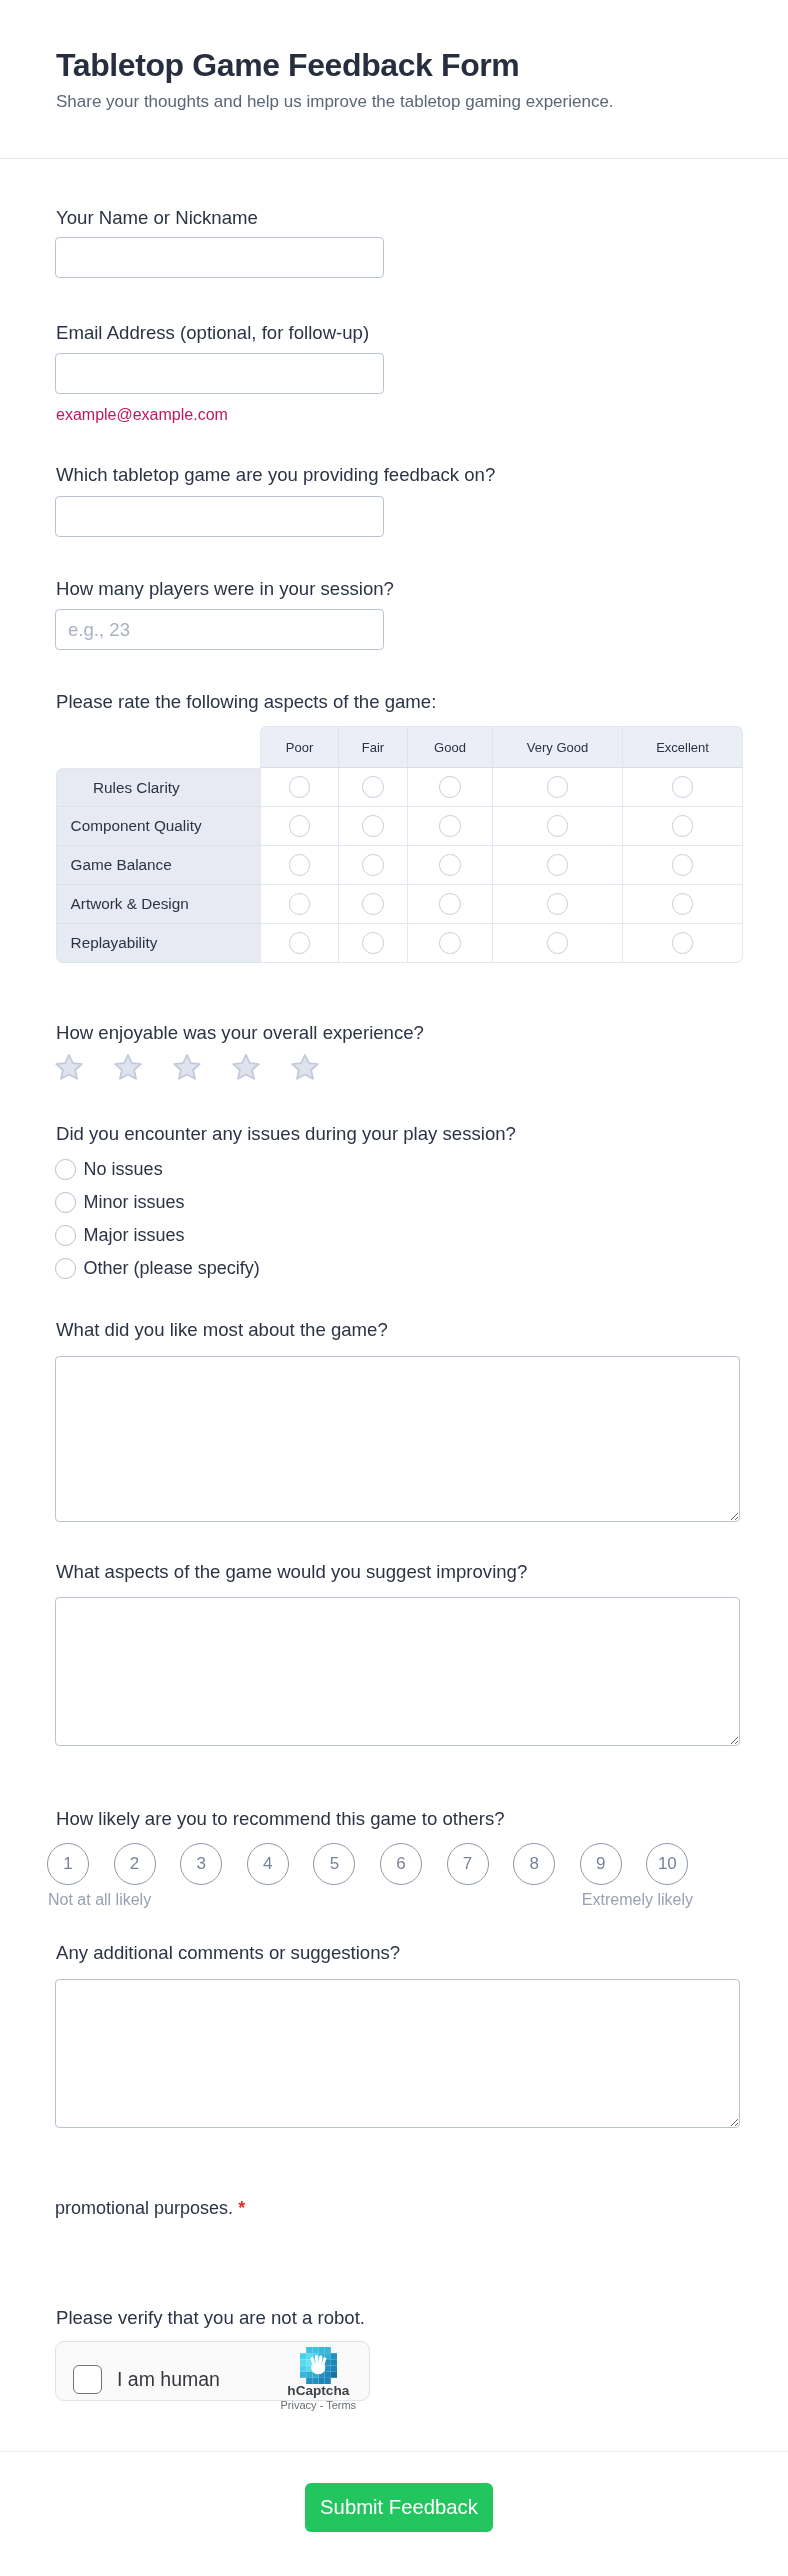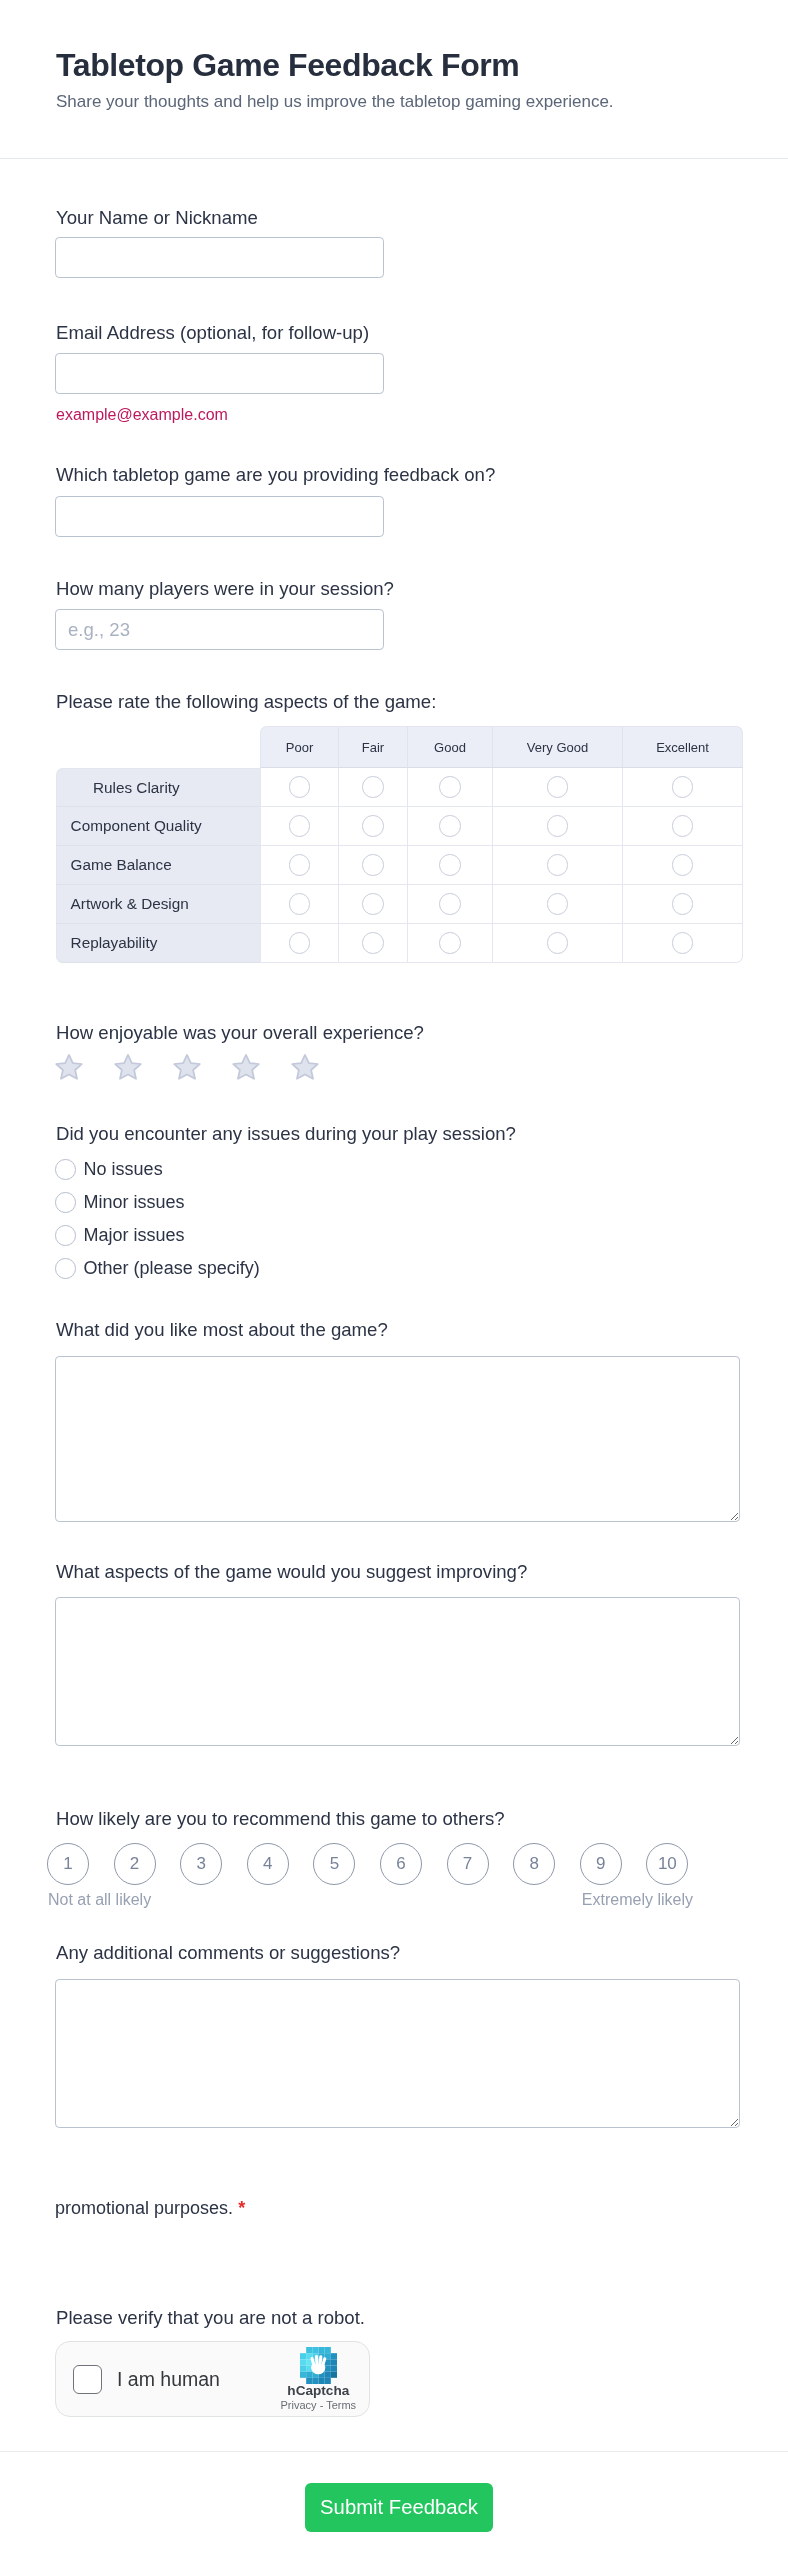--- a/index.html
+++ b/index.html
@@ -49,22 +49,22 @@
   .nps-circle{width:42px;height:42px;box-sizing:border-box;border:1.3px solid #8f99ab;border-radius:50%;
               display:flex;align-items:center;justify-content:center;font-size:17px;color:#78839a;background:#fff;}
   .nps-min{left:48px;top:1891px;font-size:16px;color:#97a0b2;}
   .nps-max{right:95px;top:1891px;font-size:16px;color:#97a0b2;}
   
   .consent{left:55px;top:2196px;width:688px;font-size:18px;font-weight:500;line-height:25.4px;color:#2b3344;}
   .consent-box{display:inline-block;width:20.3px;height:20.3px;border:1.7px solid #39425c;border-radius:4.2px;
                background:#fff;vertical-align:-4.2px;margin-right:11px;}
   .required{color:#e82c2c;font-weight:700;}
   
-  .captcha{left:55px;top:2341px;width:315px;height:76px;box-sizing:border-box;background:#fafafa;
-           border:0.8px solid #e0e3e3;border-radius:15px;}
+  .captcha{left:55px;top:2341px;width:315px;height:60px;box-sizing:border-box;background:#fafafa;
+           border:0.8px solid #e0e3e3;border-radius:9px;}
   .captcha-check{position:absolute;left:17px;top:23px;width:29px;height:29px;box-sizing:border-box;
                  border:1.7px solid #70737c;border-radius:6px;background:#fff;}
   .captcha-text{position:absolute;left:61px;top:26px;font-size:19.5px;color:#35383d;}
   .captcha-brandbox{position:absolute;right:10.2px;top:5.1px;width:81px;text-align:center;}
   .captcha-logo{display:block;margin:0 auto;}
   .captcha-brand{font-size:13.6px;font-weight:700;color:#3e434a;line-height:14.4px;}
   .captcha-links{font-size:11px;color:#686d73;line-height:12.7px;}
   
   .submit-btn{left:305px;top:2483px;width:188px;height:49px;background:#22c55e;border:none;border-radius:6px;
               color:#ffffff;font-size:20.3px;font-weight:500;display:flex;align-items:center;justify-content:center;

